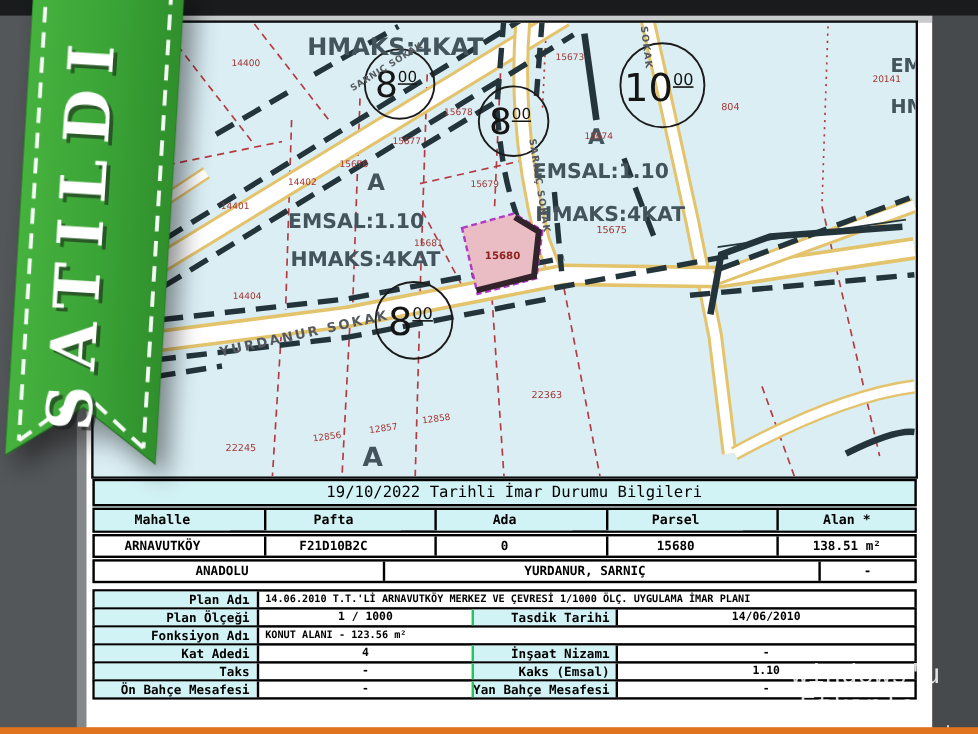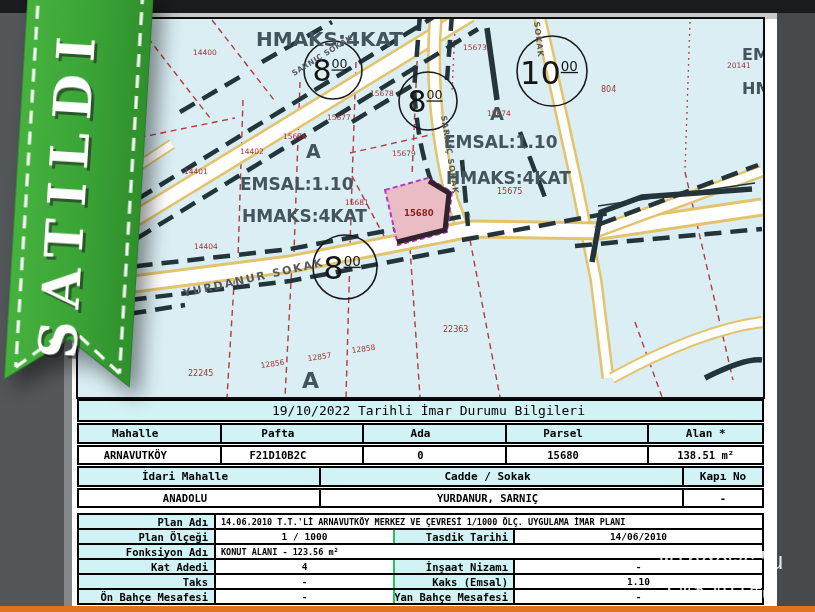--- a/index.html
+++ b/index.html
@@ -230,25 +230,20 @@
     <div>Alan *</div>
   </div>
   <div class="tbox tgrid g5 gvals">
     <div>ARNAVUTKÖY</div>
     <div>F21D10B2C</div>
     <div>0</div>
     <div>15680</div>
     <div>138.51 m²</div>
   </div>
 
-  <div class="tbox tgrid g3 ghead">
-    <div>İdari Mahalle</div>
-    <div>Cadde / Sokak</div>
-    <div>Kapı No</div>
-  </div>
   <div class="tbox tgrid g3 gvals">
     <div>ANADOLU</div>
     <div>YURDANUR, SARNIÇ</div>
     <div>-</div>
   </div>
 
   <div class="tgap"></div>
 
   <div>
     <div class="drow">

